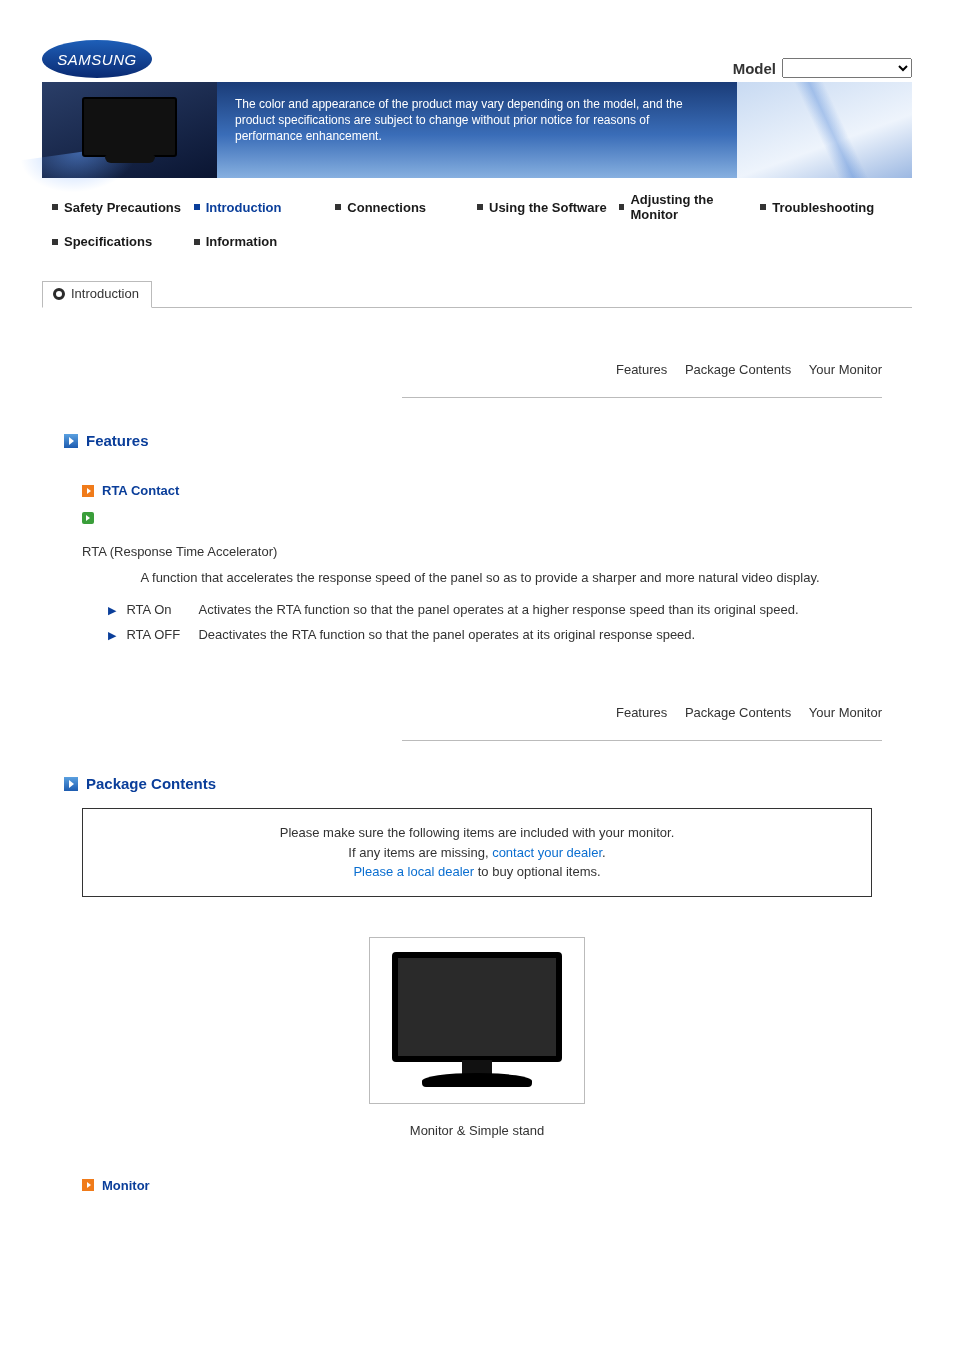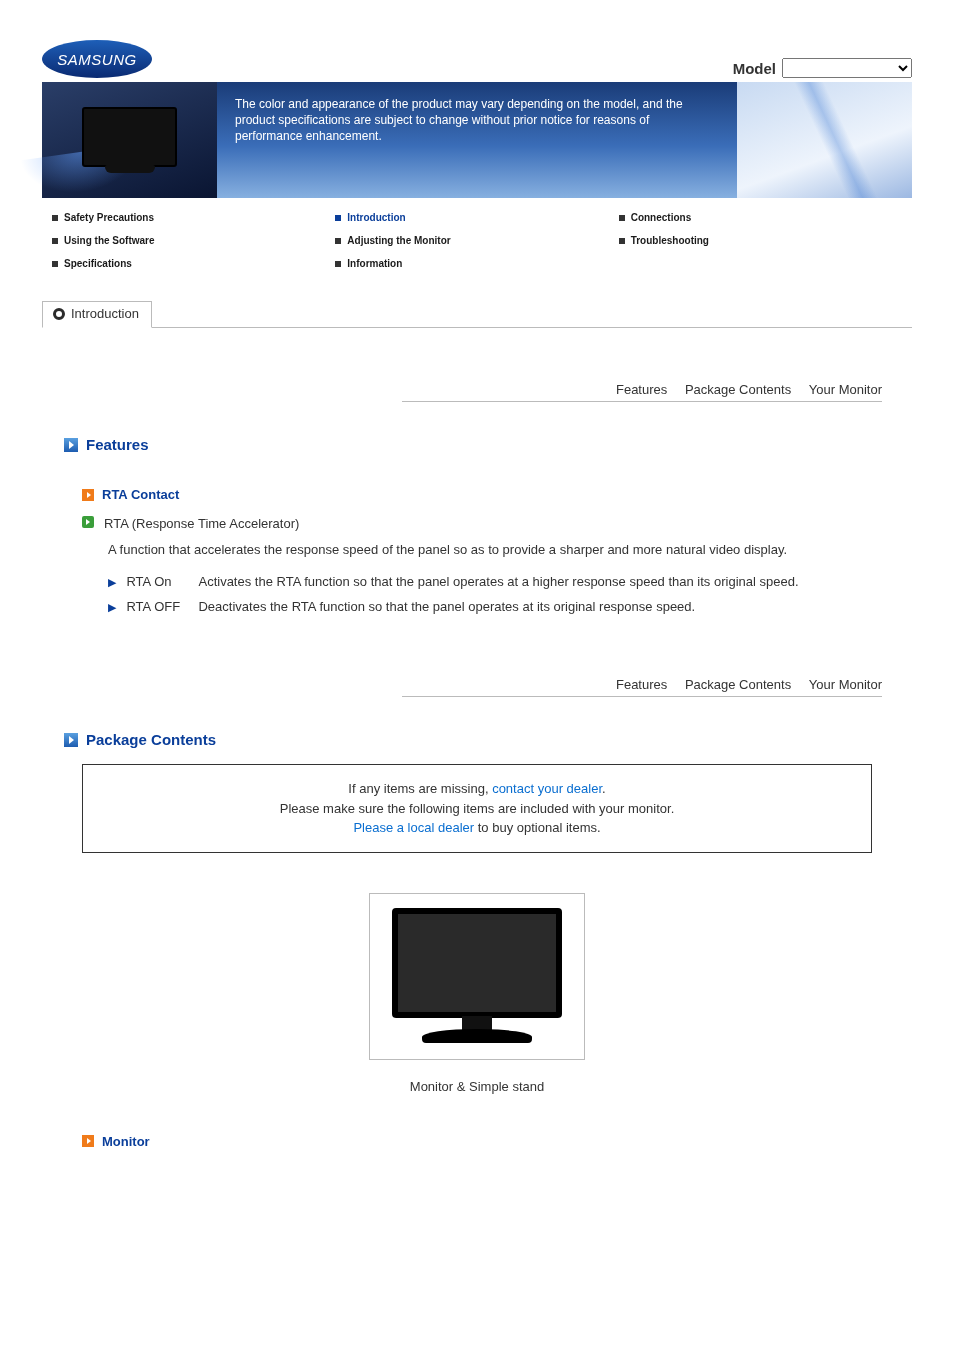--- a/index.html
+++ b/index.html
@@ -2,51 +2,51 @@
 <html><head>
 <meta charset="utf-8">
 <style>
   * { box-sizing: border-box; }
   body { margin: 0; padding: 40px; font-family: Arial, sans-serif; font-size: 13px; color: #333; background: #fff; }
   .page { width: 870px; margin: 0 auto; }
   .header-row { display: flex; align-items: flex-end; justify-content: space-between; margin-bottom: 4px; }
   .logo-oval { width: 110px; height: 38px; background: linear-gradient(180deg, #1e5fb8 0%, #0a2a72 100%); border-radius: 55px / 19px; display: flex; align-items: center; justify-content: center; color:#fff; font-weight:normal; font-style: italic; font-size:15px; letter-spacing:0.5px; }
   .model-box { display:flex; align-items:center; gap:6px; font-weight:bold; font-size:15px; }
   .model-box select { width:130px; height:20px; font-size:12px; }
-  .banner { display:flex; height:116px; }
+  .banner { display:flex; height:96px; }
   .banner-left { width:175px; background:linear-gradient(160deg,#2a3e68 0%, #0a1532 100%); position:relative; display:flex; align-items:center; justify-content:center; }
   .monitor-shape { position:relative; }
   .monitor-screen { width:95px; height:60px; background:#111; border:2px solid #000; border-radius:3px; }
   .monitor-stand { width:50px; height:8px; background:#111; margin: -2px auto 0 auto; border-radius:2px 2px 6px 6px; }
   .banner-left::before { content:""; position:absolute; left:-20px; top:70px; width:120px; height:40px; background:radial-gradient(ellipse at top, rgba(100,160,255,0.5), transparent 70%); transform:rotate(-8deg); }
   .banner-mid { flex:1; background:linear-gradient(180deg,#1a3c78 0%, #3a6db8 55%, #87b0e0 100%); padding:14px 18px; color:#fff; font-size:12px; line-height:1.35; }
   .banner-right { width:175px; background:linear-gradient(160deg,#c8daf2 0%, #eef4fc 60%, #9cb8e2 100%); position:relative; overflow:hidden; }
   .banner-right::after { content:""; position:absolute; right:-30px; top:-30px; width:220px; height:160px; background:linear-gradient(45deg, transparent 45%, rgba(60,120,210,0.35) 50%, transparent 55%); transform:rotate(20deg); }
-  .nav { display:grid; grid-template-columns: repeat(3, 1fr); row-gap:12px; padding:14px 10px 16px 10px; font-size:10px; }
+  .nav { display:grid; grid-template-columns: repeat(6, 1fr); row-gap:12px; padding:14px 10px 16px 10px; font-size:13px; }
   .nav-item { display:flex; align-items:center; gap:6px; color:#1a1a1a; font-weight:bold; }
   .nav-item.active { color:#0a3e9a; }
   .nav-bullet { width:6px; height:6px; background:#333; }
   .nav-item.active .nav-bullet { background:#0a3e9a; }
   .section-tab-row { display:flex; align-items:flex-end; border-bottom:1px solid #bbb; margin-top:16px; }
   .section-tab { display:flex; align-items:center; gap:6px; padding:4px 12px 6px 10px; border:1px solid #bbb; border-bottom:1px solid #fff; margin-bottom:-1px; background:#fff; position:relative; font-size:13px; }
   .circle-icon { width:12px; height:12px; border:3px solid #2b2b2b; border-radius:50%; }
-  .subnav { text-align:right; margin:54px 30px 6px 0; font-size:13px; color:#333; border-bottom:1px solid #bbb; padding-bottom:4px; width:calc(100% - 390px); margin-left:auto; }
+  .subnav { text-align:right; margin:54px 30px 6px 0; font-size:13px; color:#333; border-bottom:1px solid #bbb; padding-bottom:20px; width:calc(100% - 390px); margin-left:auto; }
   .subnav span { margin-left:14px; cursor:pointer; }
   .heading-row { display:flex; align-items:center; gap:8px; margin:34px 0 14px 22px; }
   .heading-row.indent { margin-left:40px; }
   .arrow-box { width:14px; height:14px; background:linear-gradient(180deg,#5aa0e0,#1d5cb0); display:flex; align-items:center; justify-content:center; }
   .arrow-box.small { width:12px; height:12px; background:#f07b1a; }
   .arrow-box::after { content:""; border-left:5px solid #fff; border-top:4px solid transparent; border-bottom:4px solid transparent; margin-left:1px; }
   .arrow-box.small::after { border-left:4px solid #fff; border-top:3px solid transparent; border-bottom:3px solid transparent; }
   .bullet-green { width:12px; height:12px; background:#3a9e3a; border-radius:2px; display:flex; align-items:center; justify-content:center; }
   .bullet-green::after { content:""; border-left:4px solid #fff; border-top:3px solid transparent; border-bottom:3px solid transparent; }
   h2.section { color:#0a3e9a; font-size:15px; font-weight:bold; margin:0; }
   h3.sub { color:#0a3e9a; font-size:13px; font-weight:bold; margin:0; }
   .content-block { margin-left:66px; margin-right:60px; }
-  .para { margin:10px 0 14px 0; line-height:1.45; }
+  .para { margin:10px 0 14px 0; line-height:1.45;text-align:center; }
   .bullet-row { display:flex; gap:10px; margin:8px 0; }
   .tri { color:#0a3e9a; font-size:11px; line-height:1.6; }
   .bullet-label { width:62px; flex-shrink:0; }
   .note-box { border:1px solid #333; margin:16px 40px 30px 40px; padding:14px 24px; text-align:center; line-height:1.5; }
   .link { color:#0a6ed0; }
   .product-fig { text-align:center; margin-top:40px; }
   .product-card { display:inline-block; border:1px solid #bbb; padding:14px 22px 16px 22px; }
   .big-monitor-screen { width:170px; height:110px; background:#2a2a2a; border:6px solid #000; border-radius:4px; }
   .big-monitor-neck { width:30px; height:14px; background:#111; margin:-2px auto 0 auto; }
   .big-monitor-base { width:110px; height:14px; background:#000; margin:-1px auto 0 auto; border-radius:50% 50% 4px 4px / 8px 8px 4px 4px; }
@@ -128,21 +128,21 @@
   <div class="heading-row">
     <span class="arrow-box"></span>
     <h2 class="section">Features</h2>
   </div>
 
   <div class="heading-row indent">
     <span class="arrow-box small"></span>
     <h3 class="sub">RTA Contact</h3>
   </div>
 
-  <div style="display:flex; gap:10px; margin-left:40px; margin-top:14px;">
+  <div style="display:flex; gap:20px; margin-left:40px; margin-top:14px;flex-direction:column;">
     <span class="bullet-green"></span>
     <span>RTA (Response Time Accelerator)</span>
   </div>
 
   <div class="content-block">
     <p class="para">A function that accelerates the response speed of the panel so as to provide a sharper and more natural video display.</p>
 
     <div class="bullet-row">
       <span class="tri">▶</span>
       <span class="bullet-label">RTA On</span>
@@ -160,24 +160,24 @@
     <span>Package Contents</span>
     <span>Your Monitor</span>
   </div>
 
   <div class="heading-row">
     <span class="arrow-box"></span>
     <h2 class="section">Package Contents</h2>
   </div>
 
   <div class="note-box">
+    <div>Please make sure the following items are included with your monitor.</div>
     <div>
       <span>If any items are missing, </span><span class="link">contact your dealer</span><span>.</span>
     </div>
-    <div>Please make sure the following items are included with your monitor.</div>
     <div>
       <span class="link">Please a local dealer</span><span> to buy optional items.</span>
     </div>
   </div>
 
 
   <div class="product-fig">
     <div class="product-card">
       <div class="big-monitor-screen"></div>
       <div class="big-monitor-neck"></div>

